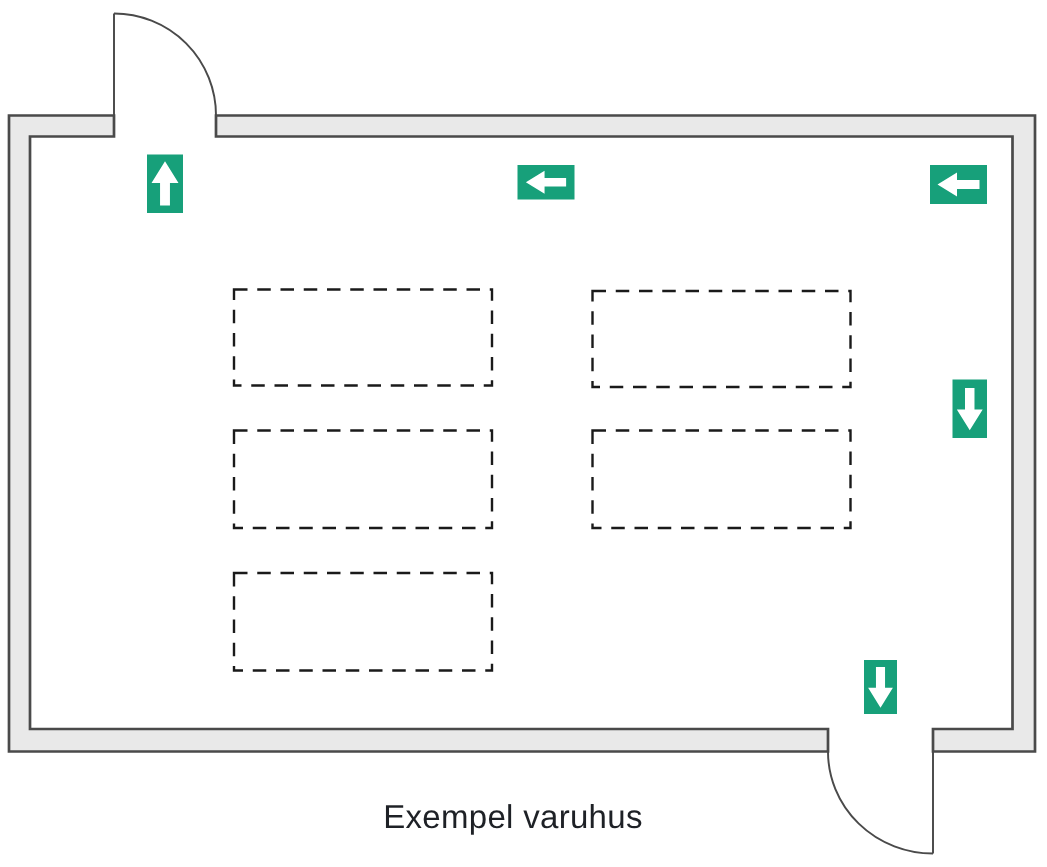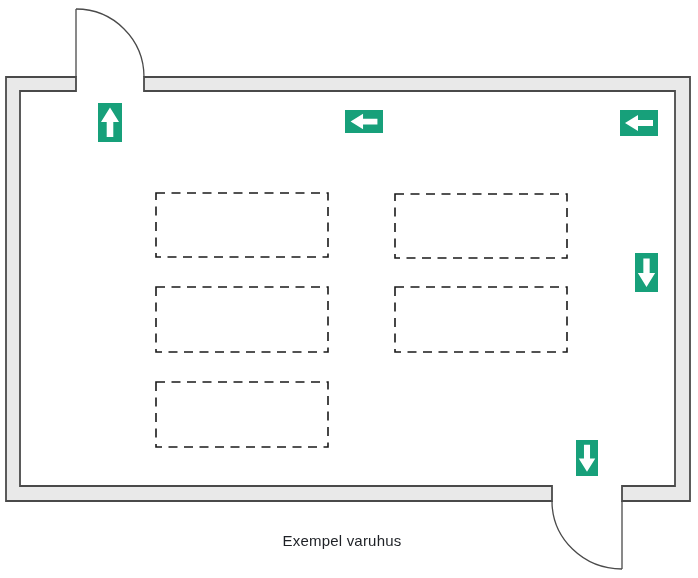--- a/index.html
+++ b/index.html
@@ -52,21 +52,21 @@
   }
   .exit-sign svg path {
     fill: var(--arrow-white, #ffffff);
   }
   .flip-v svg { transform: scaleY(-1); }
   .caption {
     position: absolute;
     left: 342px;
     top: 532px;
     transform: translateX(-50%);
-    font-size: 15px;
+    font-size: 22px;
     letter-spacing: 0.2px;
     color: var(--caption-text, #1e2126);
     white-space: nowrap;
   }
 </style>
 </head>
 <body>
 
 <div class="canvas">
 

